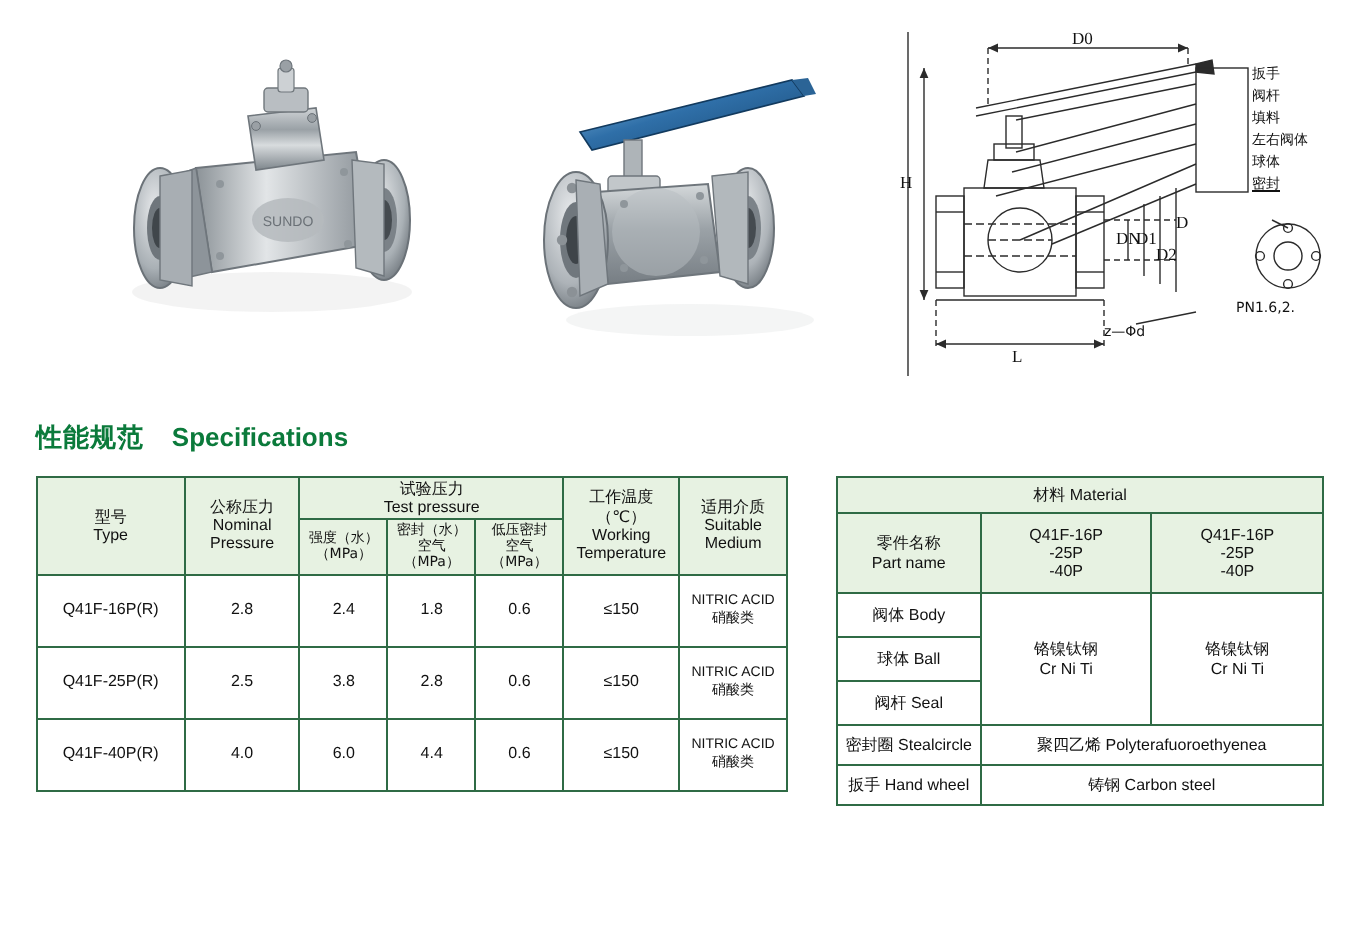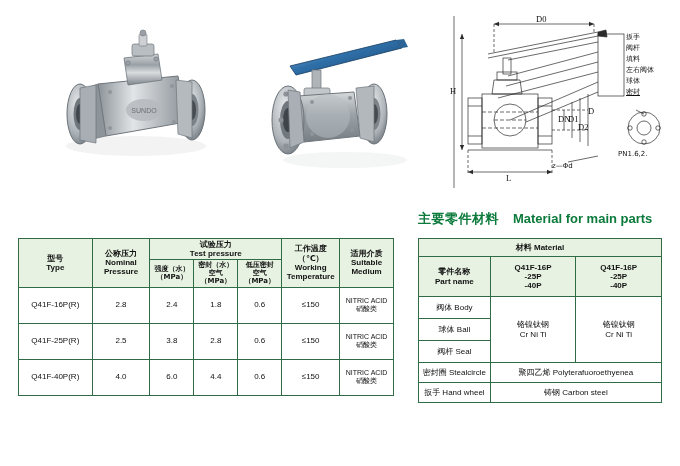--- a/index.html
+++ b/index.html
@@ -43,21 +43,21 @@
     line-height: 1.15;
     text-align: center;
   }
   .tbl td, .tbl th {
     border: 1px solid #2f6b45;
     padding: 1px 2px;
     vertical-align: middle;
     font-weight: normal;
     color: #111;
   }
-  .tbl thead td, .tbl thead th { background: #e7f2e2; font-weight: bold; }
+  .tbl thead td, .tbl thead th { background: #e7f2e2; font-weight: normal; }
 
   #spec-table { left: 18px; top: 238px; width: 376px; }
   #mat-table  { left: 418px; top: 238px; width: 244px; }
   .sm { font-size: 7px; }
   .cn { font-family: "DejaVu Sans", sans-serif; }
 
   
   .lbl {
     position: absolute;
     font-size: 7px;
@@ -271,26 +271,26 @@
 
       <span class="lbl cn" style="left:178px; top:22px;">扳手</span>
       <span class="lbl cn" style="left:178px; top:33px;">阀杆</span>
       <span class="lbl cn" style="left:178px; top:44px;">填料</span>
       <span class="lbl cn" style="left:178px; top:55px;">左右阀体</span>
       <span class="lbl cn" style="left:178px; top:66px;">球体</span>
       <span class="lbl cn" style="left:178px; top:77px;text-decoration:underline;">密封</span>
     </div>
   </div>
 
-
-  <div class="sec-head" id="head-right">
-    <span class="cn">主要零件材料</span>
+  <div class="sec-head" id="head-left">
+    <span class="cn">性能规范</span>
     &nbsp;&nbsp;
-    <span class="en">Material for main parts</span>
+    <span class="en">Specifications</span>
   </div>
+
 
   <table class="tbl" id="spec-table">
     <thead>
       <tr>
         <td rowspan="2" style="width:74px;height:40px">
           <div class="cn">型号</div>
           <div>Type</div>
         </td>
         <td rowspan="2" style="width:58px">
           <div class="cn">公称压力</div>

